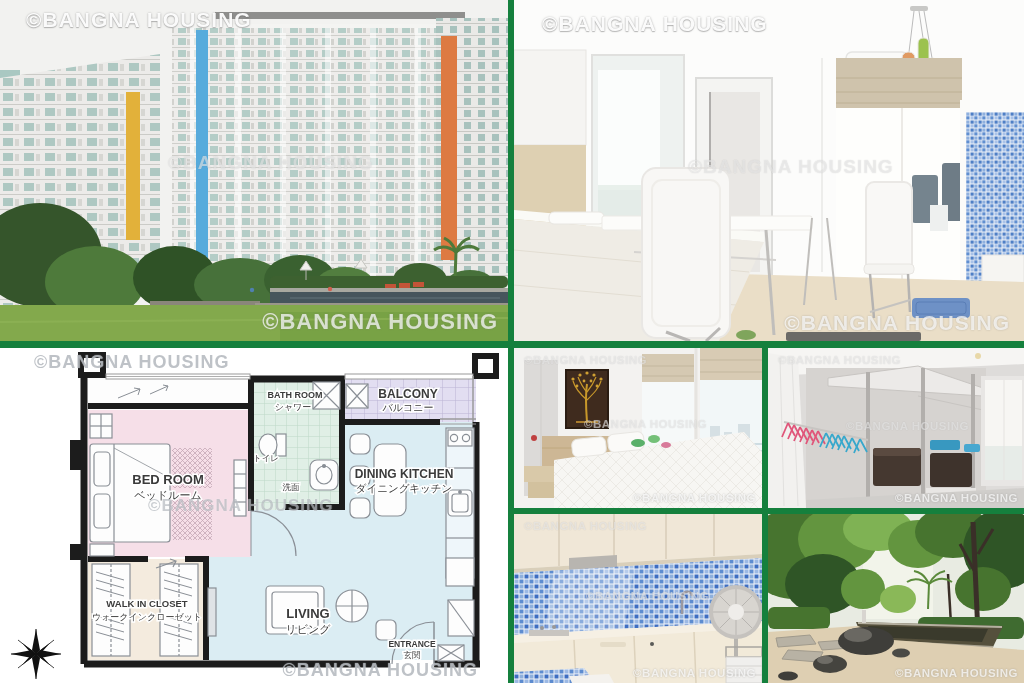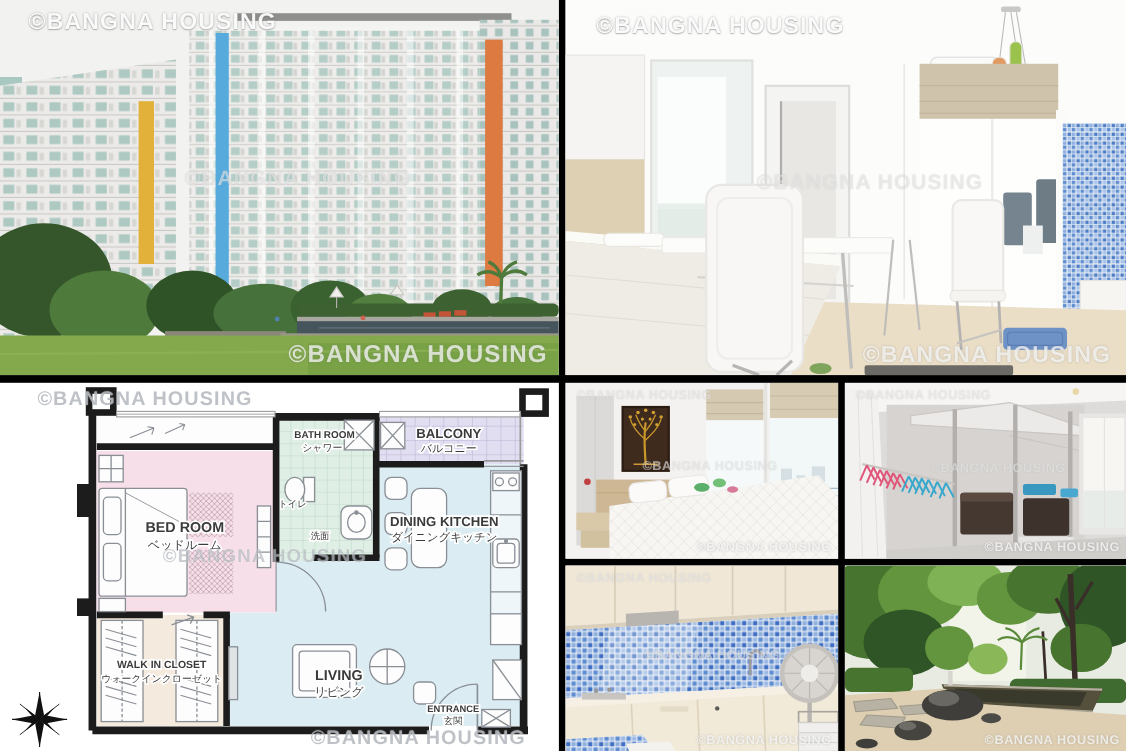--- a/index.html
+++ b/index.html
@@ -1,16 +1,16 @@
 <!DOCTYPE html>
 <html><head>
 <meta charset="utf-8">
 <style>
   html,body{margin:0;padding:0;background:#ffffff;}
-  .canvas{position:relative;width:1024px;height:683px;background:#000000;overflow:hidden;
+  .canvas{position:relative;width:1024px;height:683px;background:#15803d;overflow:hidden;
           font-family:"Liberation Sans", sans-serif;}
   .tile{position:absolute;overflow:hidden;background:#eee;}
   .tile svg{display:block;width:100%;height:100%;}
   
   .wm{position:absolute;font-weight:bold;white-space:nowrap;pointer-events:none;
       font-family:"Liberation Sans", sans-serif;letter-spacing:1px;}
   .wm-solid{color:rgba(255,255,255,0.95);text-shadow:0 0 2px rgba(120,120,120,0.55),0 1px 1px rgba(90,90,90,0.35);}
   .wm-mid{color:rgba(255,255,255,0.72);text-shadow:0 0 2px rgba(110,110,110,0.4);}
   .wm-faint{color:rgba(255,255,255,0.5);text-shadow:0 0 1px rgba(120,120,120,0.35);}
   .wm-gray{color:rgba(150,156,164,0.62);text-shadow:0 0 1px rgba(255,255,255,0.8);}

